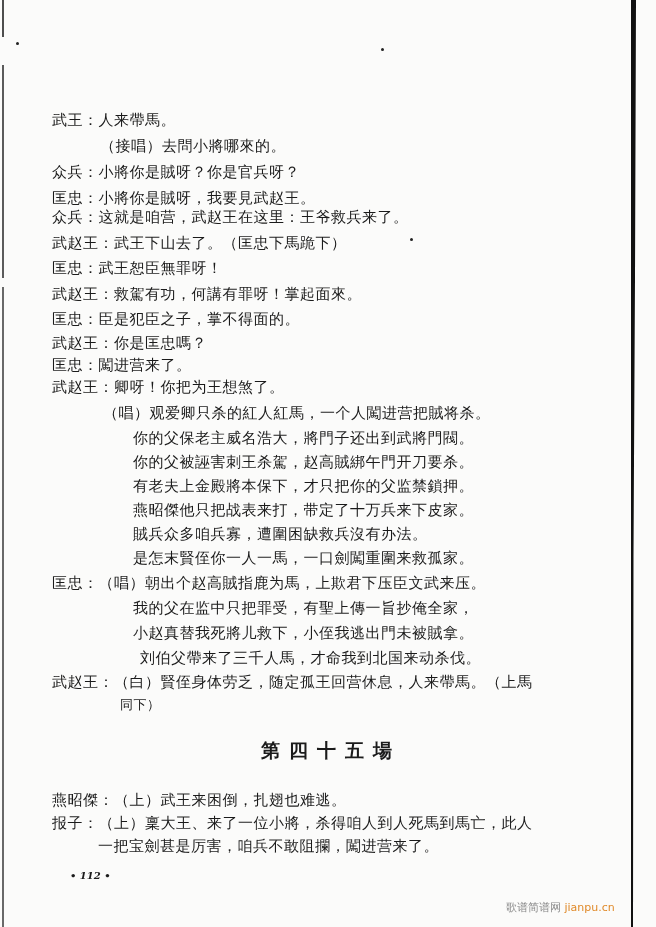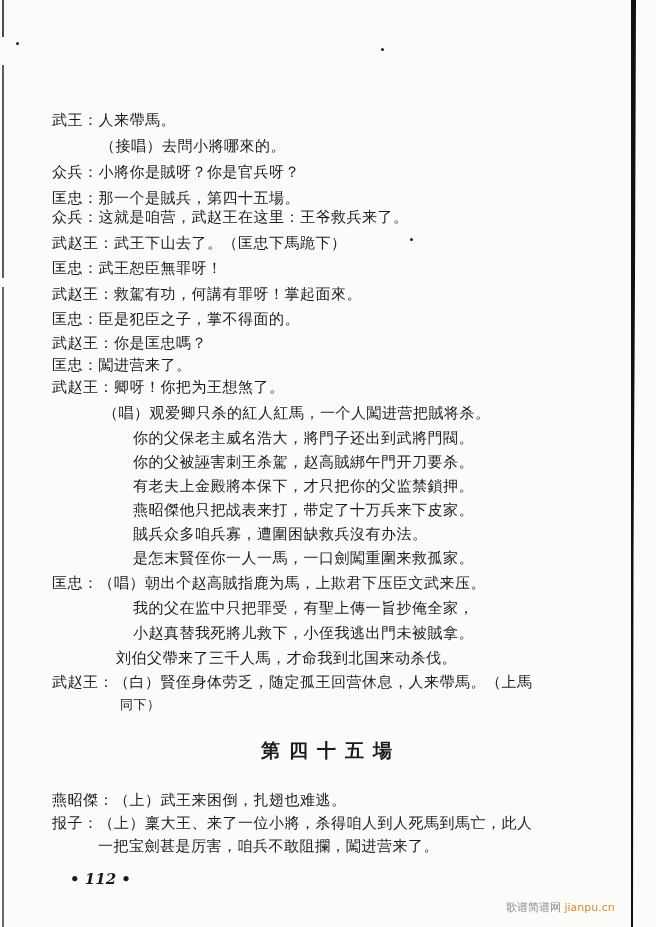--- a/index.html
+++ b/index.html
@@ -33,21 +33,21 @@
       position: absolute;
       left: 240px; top: 738px;
       font-size: 19px;
       letter-spacing: 9px;
       font-weight: bold;
       margin-left: 21px;
     }
     .page-num {
       position: absolute;
       left: 70px; top: 870px;
-      font-size: 15px;
+      font-size: 10px;
       font-style: italic;
       font-weight: bold;
     }
     .watermark {
       position: absolute;
       left: 506px; top: 900px;
       font-family: "DejaVu Sans", sans-serif;
       font-size: 11px;
       color: #8a8a8a;
     }
@@ -59,40 +59,40 @@
 <div class="left-edge"></div>
 <div class="right-edge"></div>
 <div class="speck" style="left:16px;top:42px;"></div>
 <div class="speck" style="left:381px;top:48px;"></div>
 <div class="speck" style="left:410px;top:238px;"></div>
 
 <div>
   <div class="line" style="left:52px;top:110px;"><span>武王：</span><span>人来帶馬。</span></div>
   <div class="line" style="left:100px;top:136px;"><span>（接唱）去問小將哪來的。</span></div>
   <div class="line" style="left:52px;top:162px;"><span>众兵：</span><span>小將你是賊呀？你是官兵呀？</span></div>
-  <div class="line" style="left:52px;top:188px;"><span>匡忠：</span><span>那一个是賊兵，第四十五場。</span></div>
+  <div class="line" style="left:52px;top:188px;"><span>匡忠：</span><span>小將你是賊呀，我要見武赵王。</span></div>
   <div class="line" style="left:52px;top:207px;"><span>众兵：</span><span>这就是咱营，武赵王在这里：王爷救兵来了。</span></div>
   <div class="line" style="left:52px;top:233px;"><span>武赵王：</span><span>武王下山去了。（匡忠下馬跪下）</span></div>
   <div class="line" style="left:52px;top:258px;text-align:right;"><span>匡忠：</span><span>武王恕臣無罪呀！</span></div>
   <div class="line" style="left:52px;top:284px;"><span>武赵王：</span><span>救駕有功，何講有罪呀！掌起面來。</span></div>
   <div class="line" style="left:52px;top:309px;"><span>匡忠：</span><span>臣是犯臣之子，掌不得面的。</span></div>
   <div class="line" style="left:52px;top:333px;"><span>武赵王：</span><span>你是匡忠嗎？</span></div>
   <div class="line" style="left:52px;top:355px;"><span>匡忠：</span><span>闖进营来了。</span></div>
   <div class="line" style="left:52px;top:377px;"><span>武赵王：</span><span>卿呀！你把为王想煞了。</span></div>
   <div class="line" style="left:103px;top:403px;"><span>（唱）观爱卿只杀的紅人紅馬，一个人闖进营把賊将杀。</span></div>
   <div class="line" style="left:133px;top:428px;"><span>你的父保老主威名浩大，將門子还出到武將門閥。</span></div>
   <div class="line" style="left:133px;top:452px;"><span>你的父被誣害刺王杀駕，赵高賊綁午門开刀要杀。</span></div>
   <div class="line" style="left:133px;top:476px;"><span>有老夫上金殿將本保下，才只把你的父监禁鎖押。</span></div>
   <div class="line" style="left:133px;top:500px;"><span>燕昭傑他只把战表来打，带定了十万兵来下皮家。</span></div>
   <div class="line" style="left:133px;top:524px;"><span>賊兵众多咱兵寡，遭圍困缺救兵沒有办法。</span></div>
   <div class="line" style="left:133px;top:548px;"><span>是怎末賢侄你一人一馬，一口劍闖重圍来救孤家。</span></div>
   <div class="line" style="left:52px;top:573px;"><span>匡忠：</span><span>（唱）朝出个赵高賊指鹿为馬，上欺君下压臣文武来压。</span></div>
   <div class="line" style="left:133px;top:598px;"><span>我的父在监中只把罪受，有聖上傳一旨抄俺全家，</span></div>
   <div class="line" style="left:133px;top:623px;"><span>小赵真替我死將儿救下，小侄我逃出門未被賊拿。</span></div>
-  <div class="line" style="left:116px;top:648px;text-align:center;"><span>刘伯父帶来了三千人馬，才命我到北国来动杀伐。</span></div>
+  <div class="line" style="left:140px;top:648px;text-align:center;"><span>刘伯父帶来了三千人馬，才命我到北国来动杀伐。</span></div>
   <div class="line" style="left:52px;top:672px;"><span>武赵王：</span><span>（白）賢侄身体劳乏，随定孤王回营休息，人来帶馬。（上馬</span></div>
   <div class="line" style="left:120px;top:695px;font-size:13px;"><span>同下）</span></div>
 </div>
 
 <div class="title">第四十五場</div>
 
 <div>
   <div class="line" style="left:52px;top:790px;"><span>燕昭傑：</span><span>（上）武王来困倒，扎翅也难逃。</span></div>
   <div class="line" style="left:52px;top:813px;"><span>报子：</span><span>（上）稟大王、来了一位小將，杀得咱人到人死馬到馬亡，此人</span></div>
   <div class="line" style="left:98px;top:836px;"><span>一把宝劍甚是厉害，咱兵不敢阻攔，闖进营来了。</span></div>

